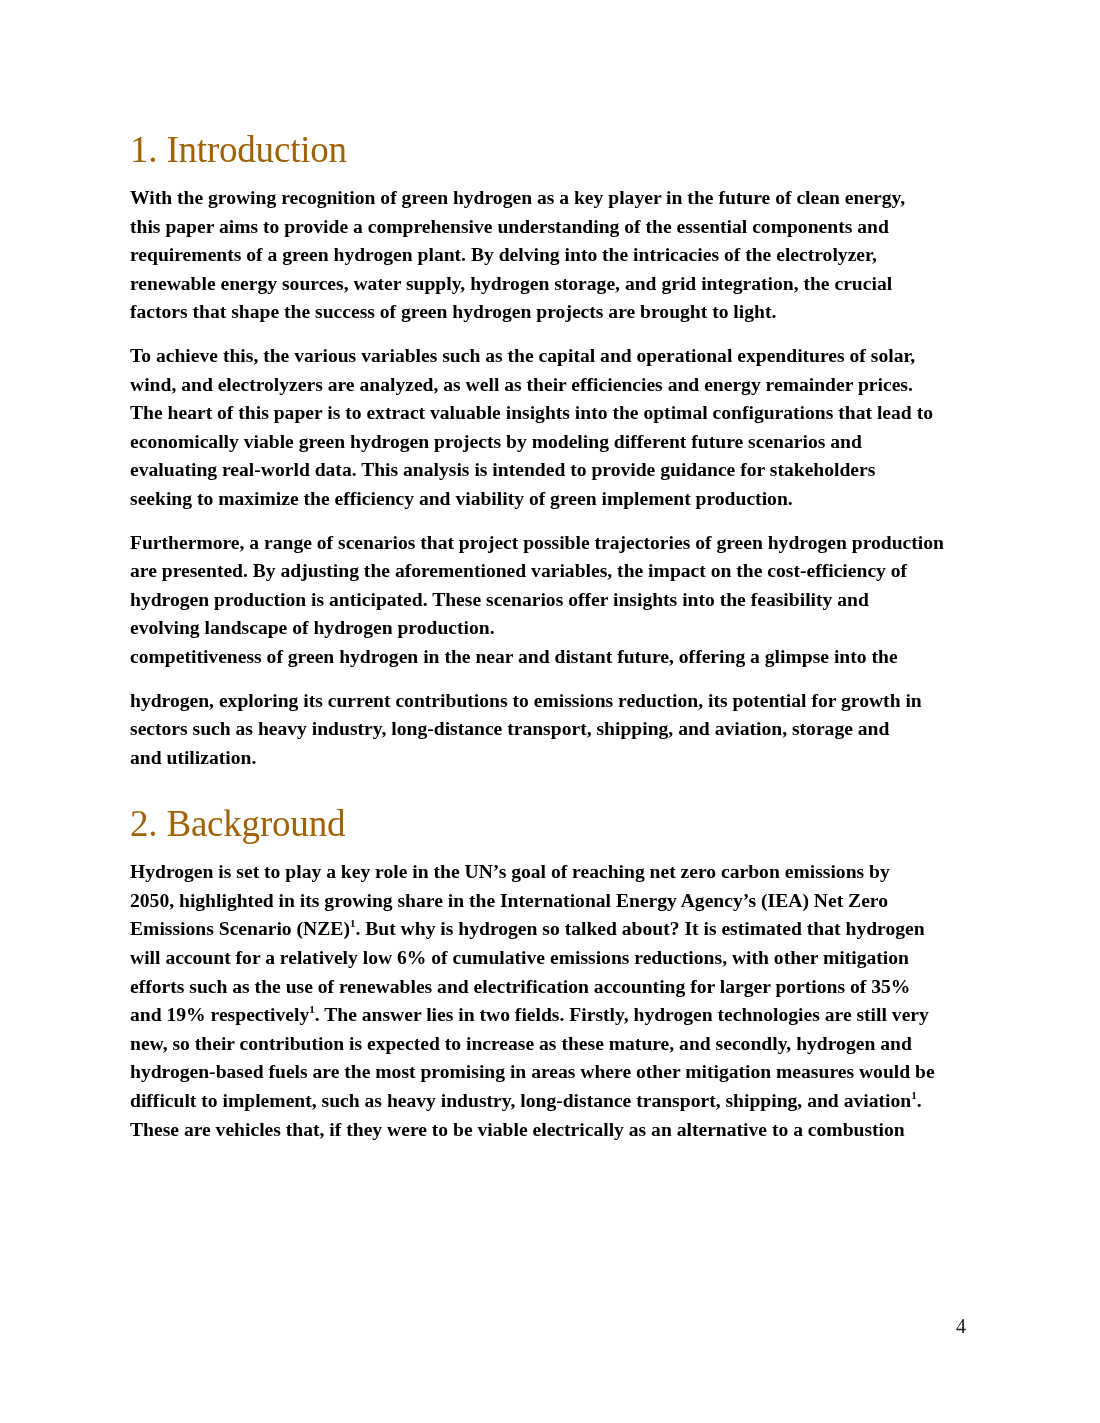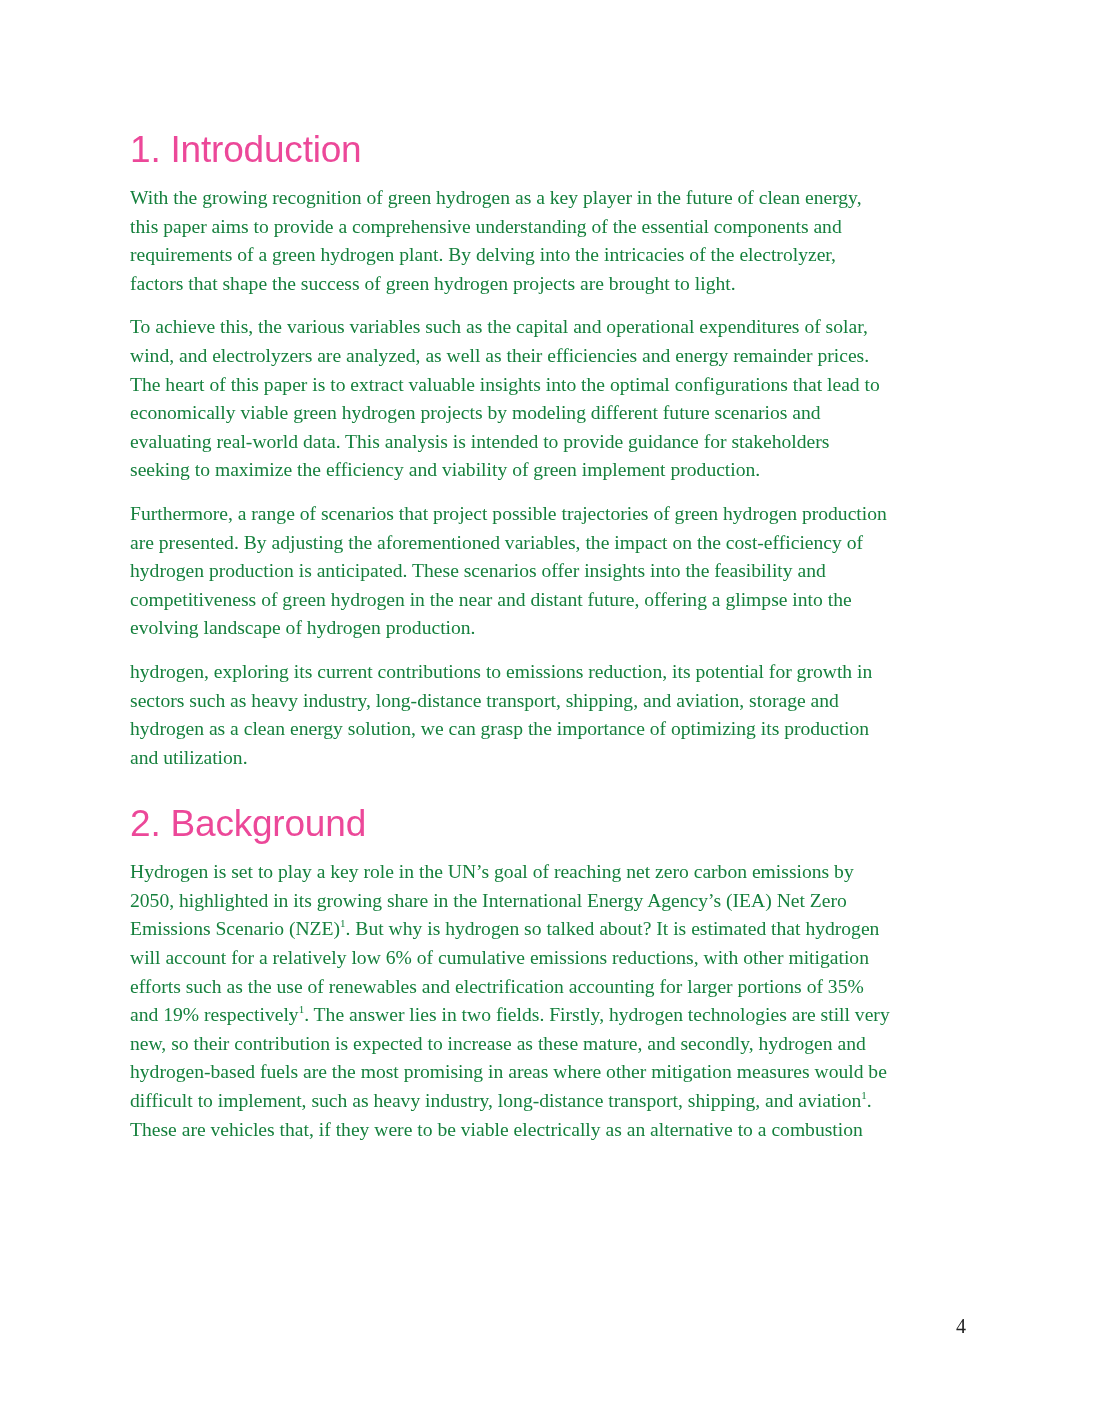--- a/index.html
+++ b/index.html
@@ -15,34 +15,35 @@
       font-family: "Liberation Serif", "DejaVu Serif", serif;
       color: #111111;
     }
     .page {
       position: absolute;
       left: 130px;
       top: 128px;
       width: 845px;
     }
     h1.section-heading {
-      font-family: Liberation Sans, sans-serif;
+      font-family: Liberation Serif, serif;
       font-weight: normal;
       font-size: 37px;
       line-height: 44px;
       margin: 0 0 12px 0;
-      color: #ec4899;
+      color: #a16207;
       letter-spacing: -0.2px;
     }
     p.body-para {
       font-size: 19.6px;
       line-height: 28.6px;
       margin: 0 0 15px 0;
-      color: #15803d;
+      color: #000000;
       white-space: nowrap;
+      font-weight: bold;
     }
     p.body-para .line {
       display: block;
     }
     sup.ref {
       font-size: 11px;
       line-height: 0;
       vertical-align: super;
       position: relative;
       top: -1px;
@@ -64,44 +65,44 @@
 
 <div class="page">
 
   <section id="section-1">
     <h1 class="section-heading">1. Introduction</h1>
 
     <p class="body-para">
       <span class="line">With the growing recognition of green hydrogen as a key player in the future of clean energy,</span>
       <span class="line">this paper aims to provide a comprehensive understanding of the essential components and</span>
       <span class="line">requirements of a green hydrogen plant. By delving into the intricacies of the electrolyzer,</span>
+      <span class="line">renewable energy sources, water supply, hydrogen storage, and grid integration, the crucial</span>
       <span class="line">factors that shape the success of green hydrogen projects are brought to light.</span>
     </p>
 
     <p class="body-para">
       <span class="line">To achieve this, the various variables such as the capital and operational expenditures of solar,</span>
       <span class="line">wind, and electrolyzers are analyzed, as well as their efficiencies and energy remainder prices.</span>
       <span class="line">The heart of this paper is to extract valuable insights into the optimal configurations that lead to</span>
       <span class="line">economically viable green hydrogen projects by modeling different future scenarios and</span>
       <span class="line">evaluating real-world data. This analysis is intended to provide guidance for stakeholders</span>
       <span class="line">seeking to maximize the efficiency and viability of green implement production.</span>
     </p>
 
     <p class="body-para">
       <span class="line">Furthermore, a range of scenarios that project possible trajectories of green hydrogen production</span>
       <span class="line">are presented. By adjusting the aforementioned variables, the impact on the cost-efficiency of</span>
       <span class="line">hydrogen production is anticipated. These scenarios offer insights into the feasibility and</span>
+      <span class="line">evolving landscape of hydrogen production.</span>
       <span class="line">competitiveness of green hydrogen in the near and distant future, offering a glimpse into the</span>
-      <span class="line">evolving landscape of hydrogen production.</span>
     </p>
 
     <p class="body-para">
       <span class="line">hydrogen, exploring its current contributions to emissions reduction, its potential for growth in</span>
       <span class="line">sectors such as heavy industry, long-distance transport, shipping, and aviation, storage and</span>
-      <span class="line">hydrogen as a clean energy solution, we can grasp the importance of optimizing its production</span>
       <span class="line">and utilization.</span>
     </p>
   </section>
 
   <section id="section-2">
     <h1 class="section-heading">2. Background</h1>
 
     <p class="body-para">
       <span class="line">Hydrogen is set to play a key role in the UN’s goal of reaching net zero carbon emissions by</span>
       <span class="line">2050, highlighted in its growing share in the International Energy Agency’s (IEA) Net Zero</span>

